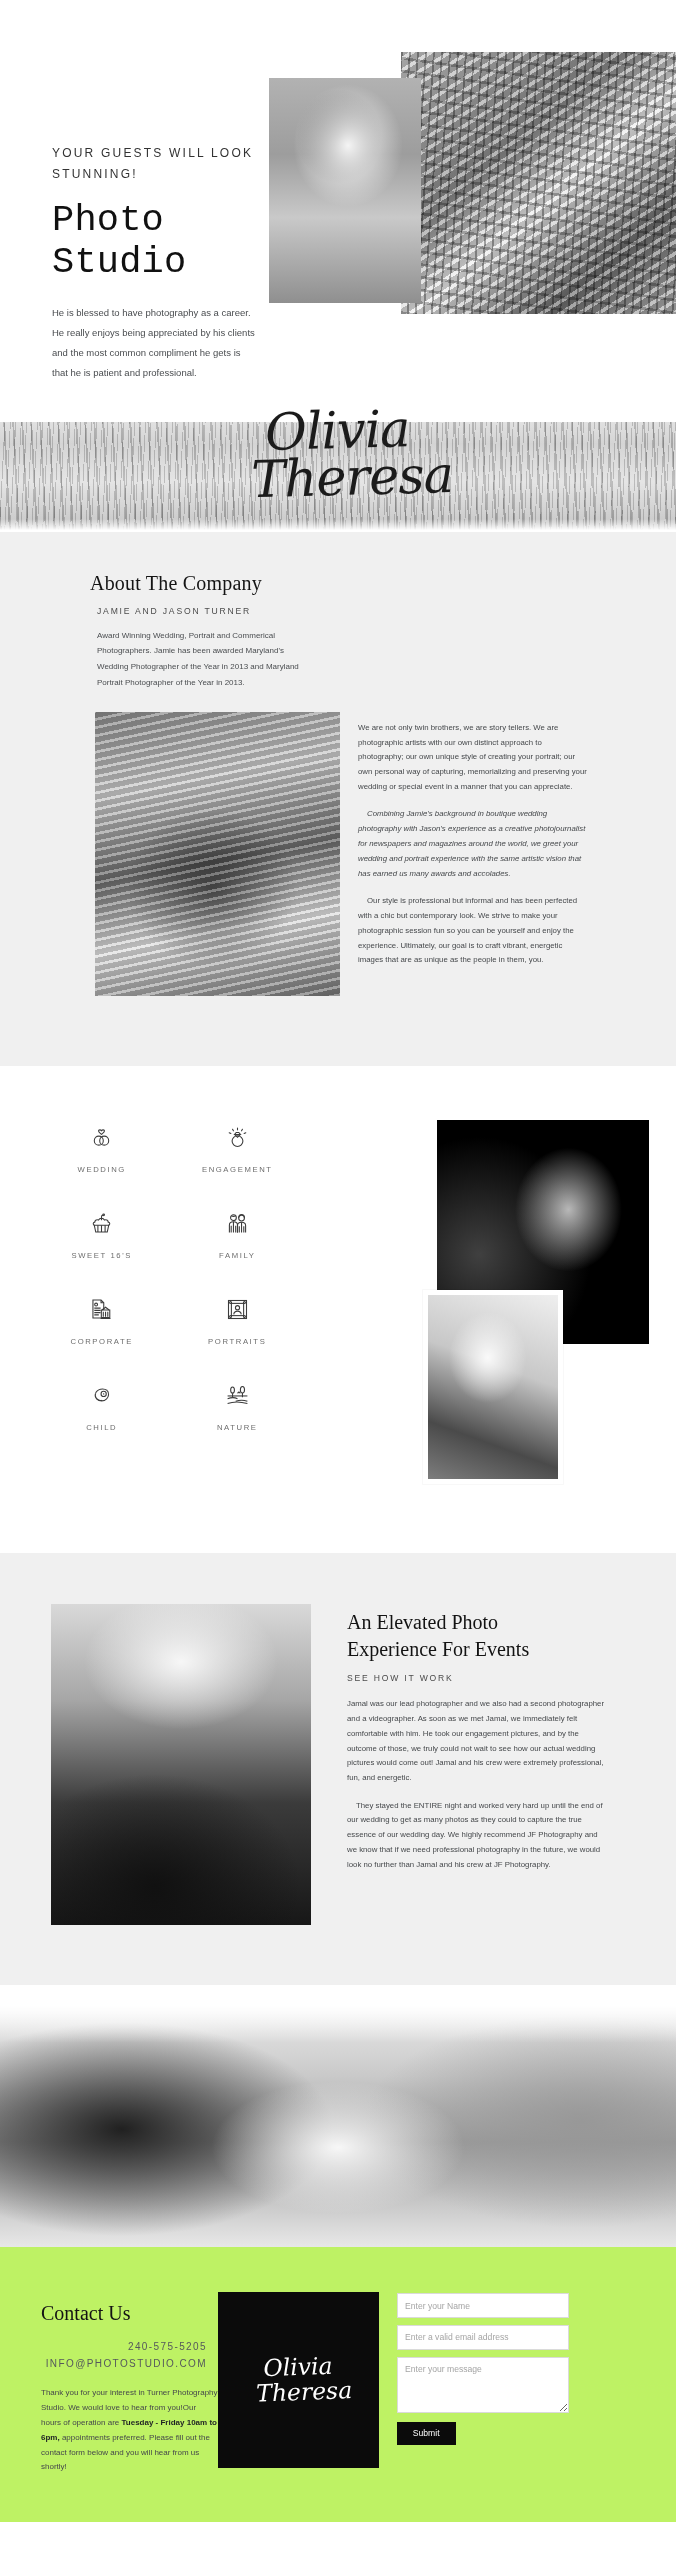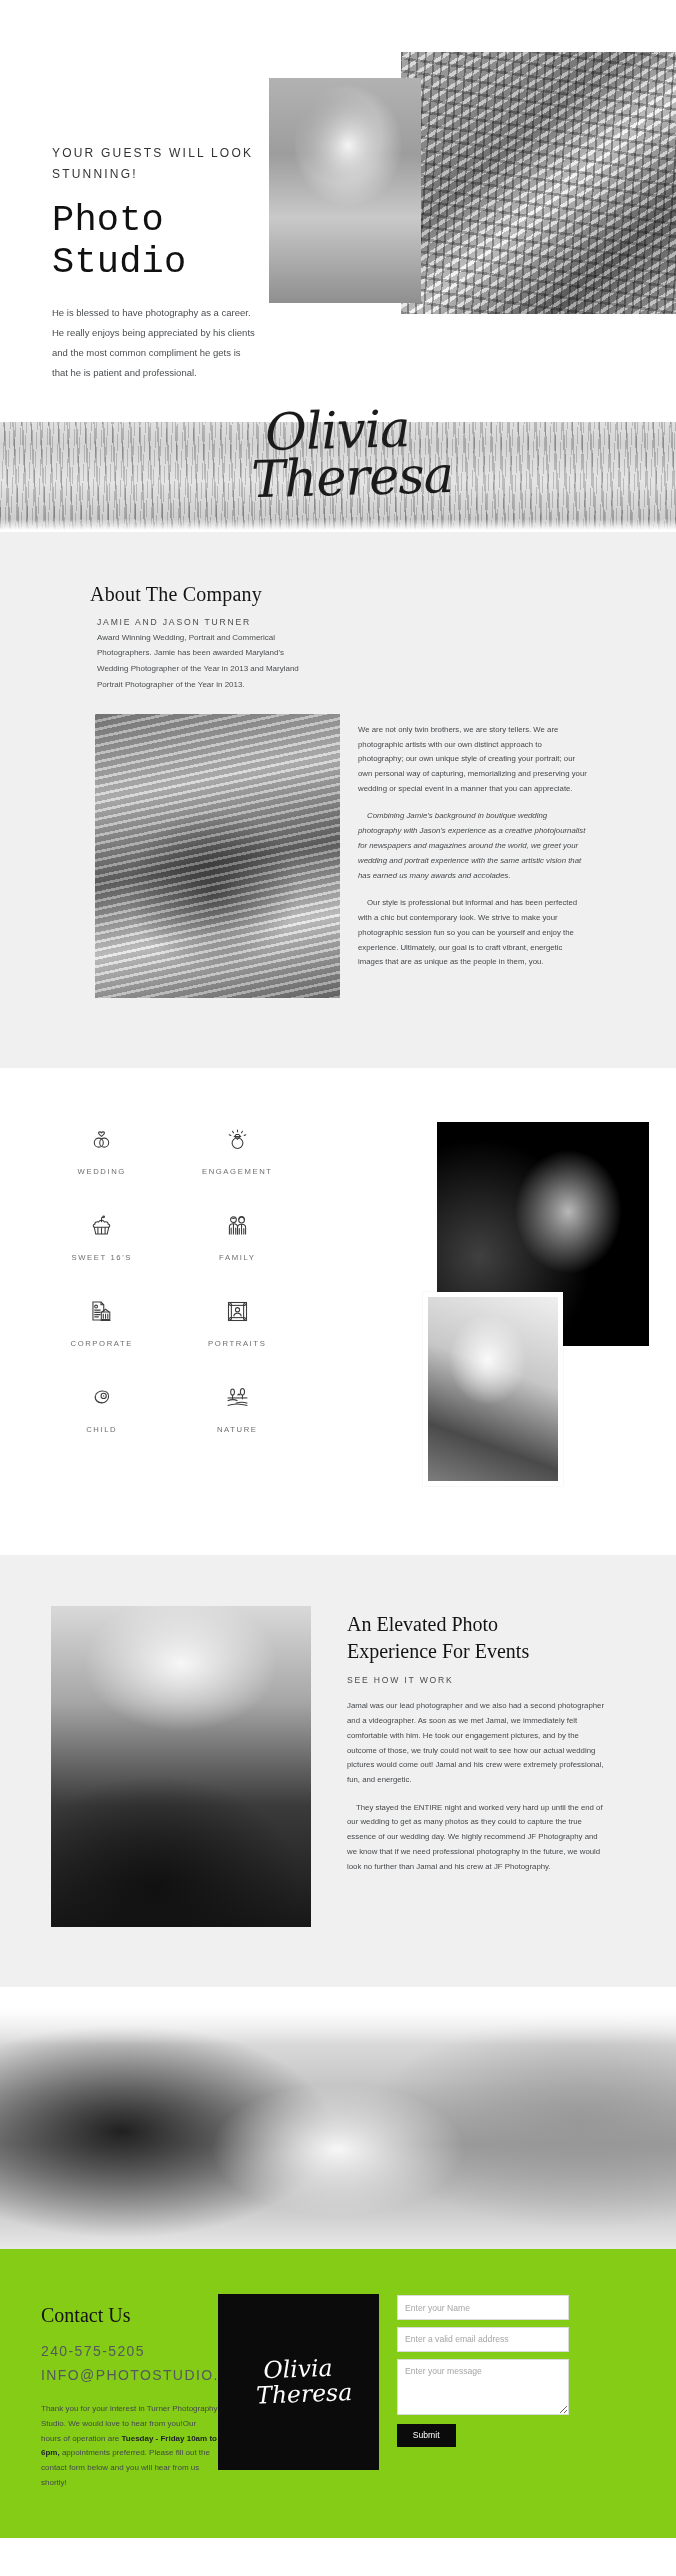--- a/index.html
+++ b/index.html
@@ -101,39 +101,39 @@
     letter-spacing: -0.9px;
     z-index: 3;
     transform: rotate(-1.5deg);
   }
   .script-name span { display: block; }
   .script-name .l2 { margin-left: 27px; }
 
   
   .about {
     background: #f0f0f0;
-    padding: 51px 0 70px 0;
+    padding: 40px 0 70px 0;
     position: relative;
   }
   .about-head { padding-left: 90px; }
   .about-title {
     font-family: "Liberation Serif", serif;
     font-size: 20px;
     color: #141414;
     font-weight: 400;
     letter-spacing: 0.2px;
     margin-bottom: 12.6px;
   }
   .about-sub {
     font-size: 8.6px;
     letter-spacing: 1.8px;
     color: #4b4b4b;
     padding-left: 97px;
     margin-top: -1.8px;
-    margin-bottom: 3px;
+    margin-bottom: 12px;
   }
   .about-lead {
     font-size: 8px;
     line-height: 1.95;
     color: #4a4d50;
     padding-left: 97px;
     width: 316px;
   }
   .about-body {
     display: flex;
@@ -248,44 +248,45 @@
     background:
       linear-gradient(180deg, #ffffff 0%, #ffffff 8%, rgba(255,255,255,0) 22%),
       radial-gradient(ellipse 34% 46% at 50% 62%, rgba(252,252,252,.95) 0%, rgba(252,252,252,0) 55%),
       radial-gradient(ellipse 46% 60% at 18% 55%, rgba(25,25,25,.95) 0%, rgba(25,25,25,0) 68%),
       radial-gradient(ellipse 46% 58% at 86% 52%, rgba(150,150,150,.9) 0%, rgba(150,150,150,0) 70%),
       linear-gradient(180deg, #f3f3f3 0%, #c9c9c9 35%, #9b9b9b 60%, #e8e8e8 100%);
   }
 
   
   .contact {
-    background: #84cc16;
+    background: #bef264;
     padding: 43px 0 47px 0;
     display: flex;
     align-items: flex-start;
     position: relative;
     min-height: 271px;
   }
   .contact-left {
     width: 207px;
     padding-left: 41px;
     padding-top: 12.6px;
   }
   .contact-title {
     font-family: "Liberation Serif", serif;
     font-size: 20px;
     color: #131313;
     font-weight: 400;
     margin-bottom: 12.6px;
   }
   .contact-phone, .contact-email {
-    font-size: 14px;
+    font-size: 10px;
     letter-spacing: 1.4px;
     color: #55595c;
     line-height: 1.7;
+    text-align: right;
   }
   .contact-note {
     margin-top: 14.4px;
     font-size: 8px;
     line-height: 1.85;
     color: #45484b;
     width: 177px;
   }
   .contact-note b { font-weight: 700; color: #1f2224; }
 

